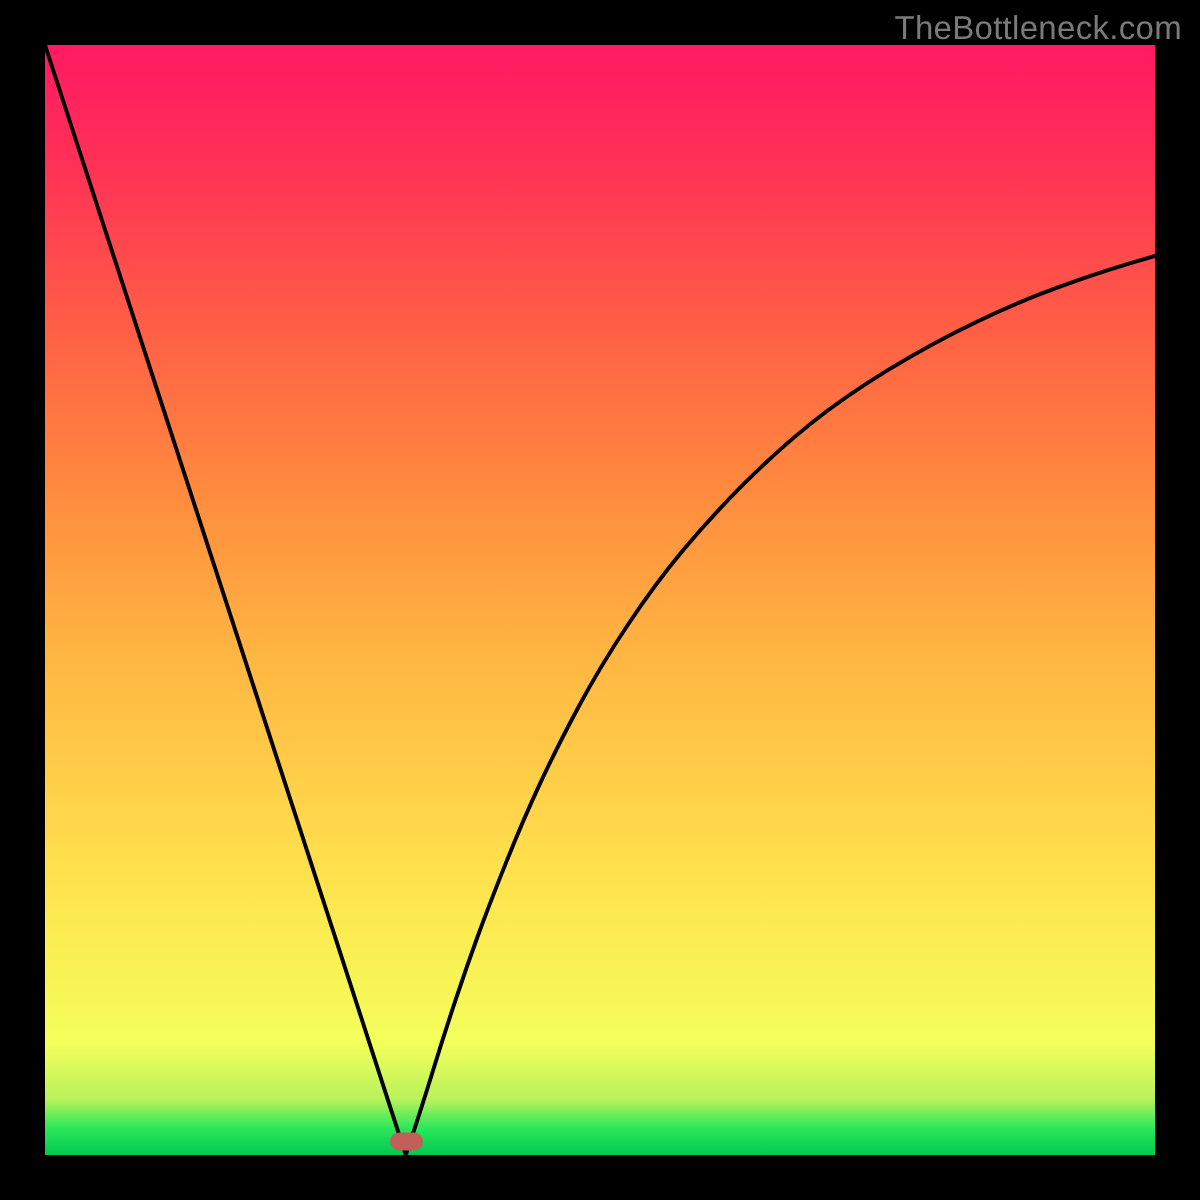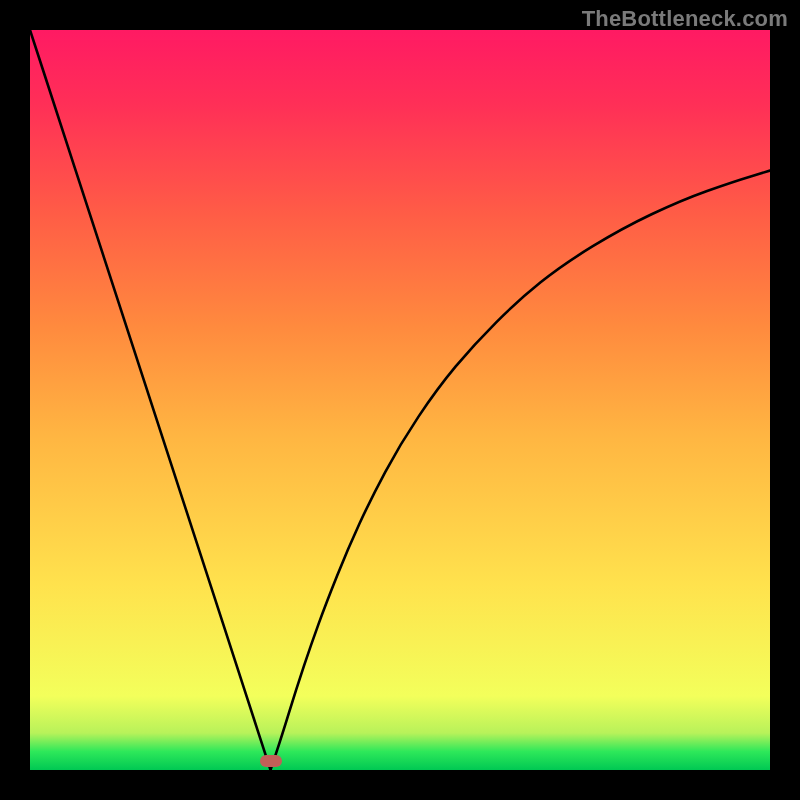--- a/index.html
+++ b/index.html
@@ -48,21 +48,21 @@
     background: #c06058;
     transform: translate(-50%, -50%);
   }
 
   .watermark {
     position: absolute;
     top: 6px;
     right: 12px;
     color: #7a7a7a;
     font-size: 22px;
-    font-weight: 700;
+    font-weight: 400;
     letter-spacing: 0.2px;
   }
 </style>
 </head>
 <body>
 
 <div class="watermark">TheBottleneck.com</div>
 
 <div class="frame">
   <div class="plot"></div>

